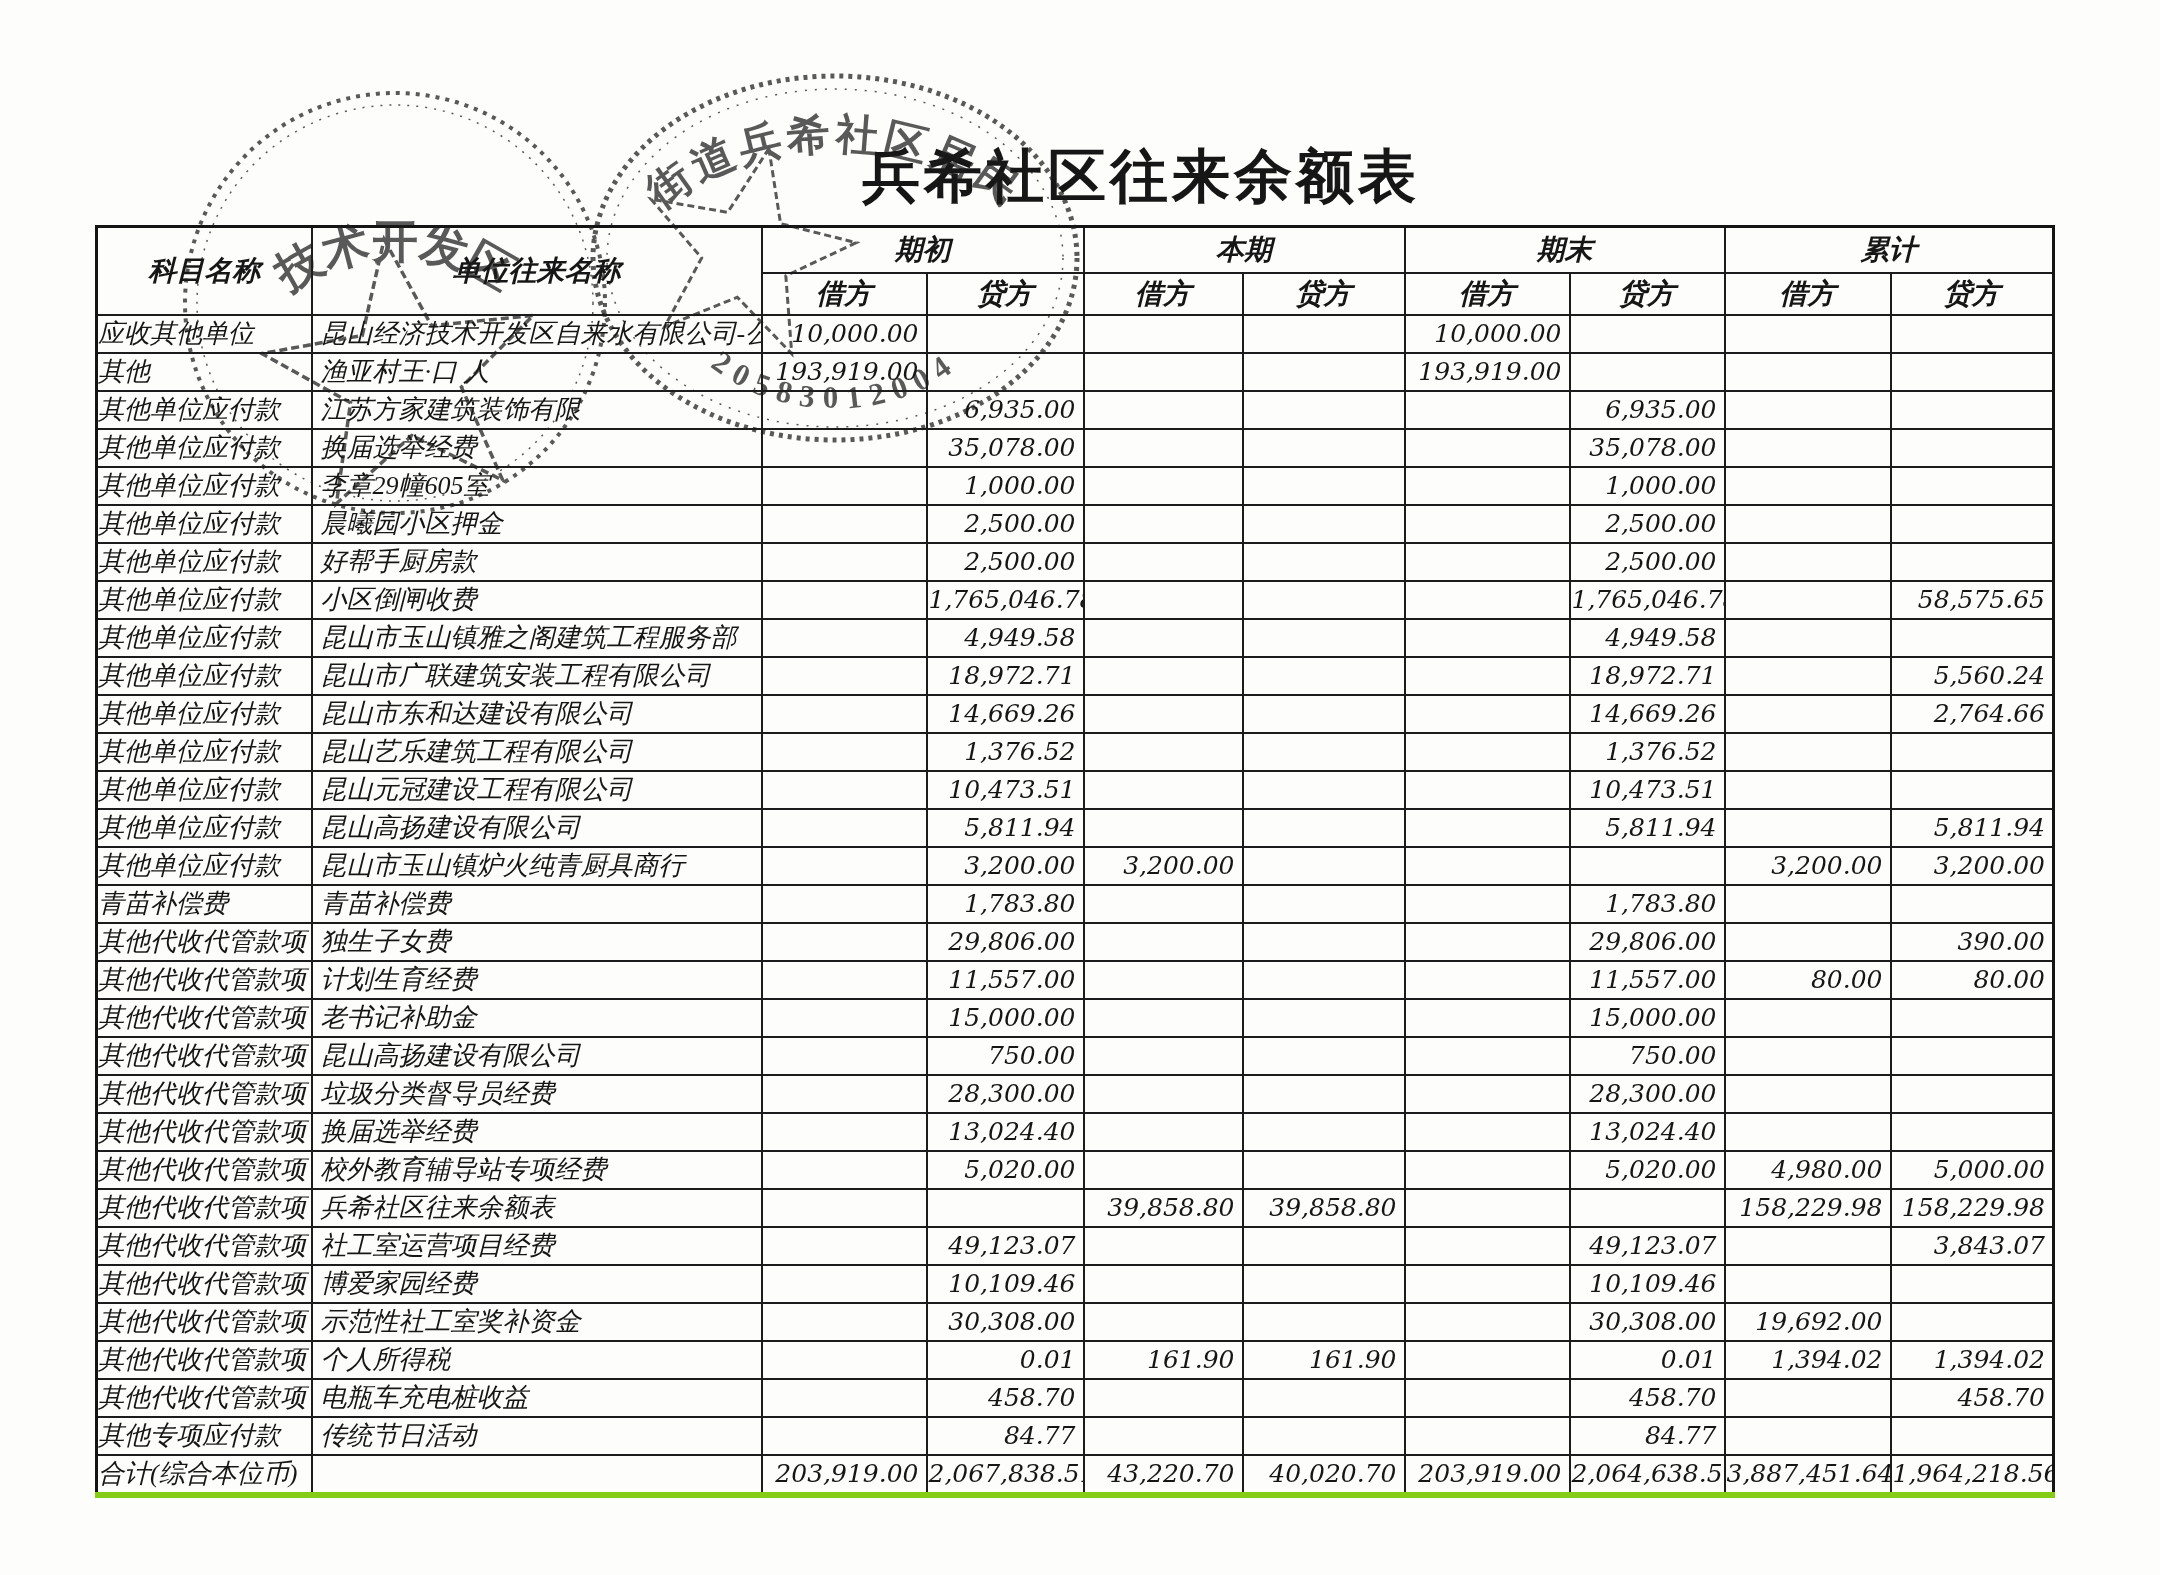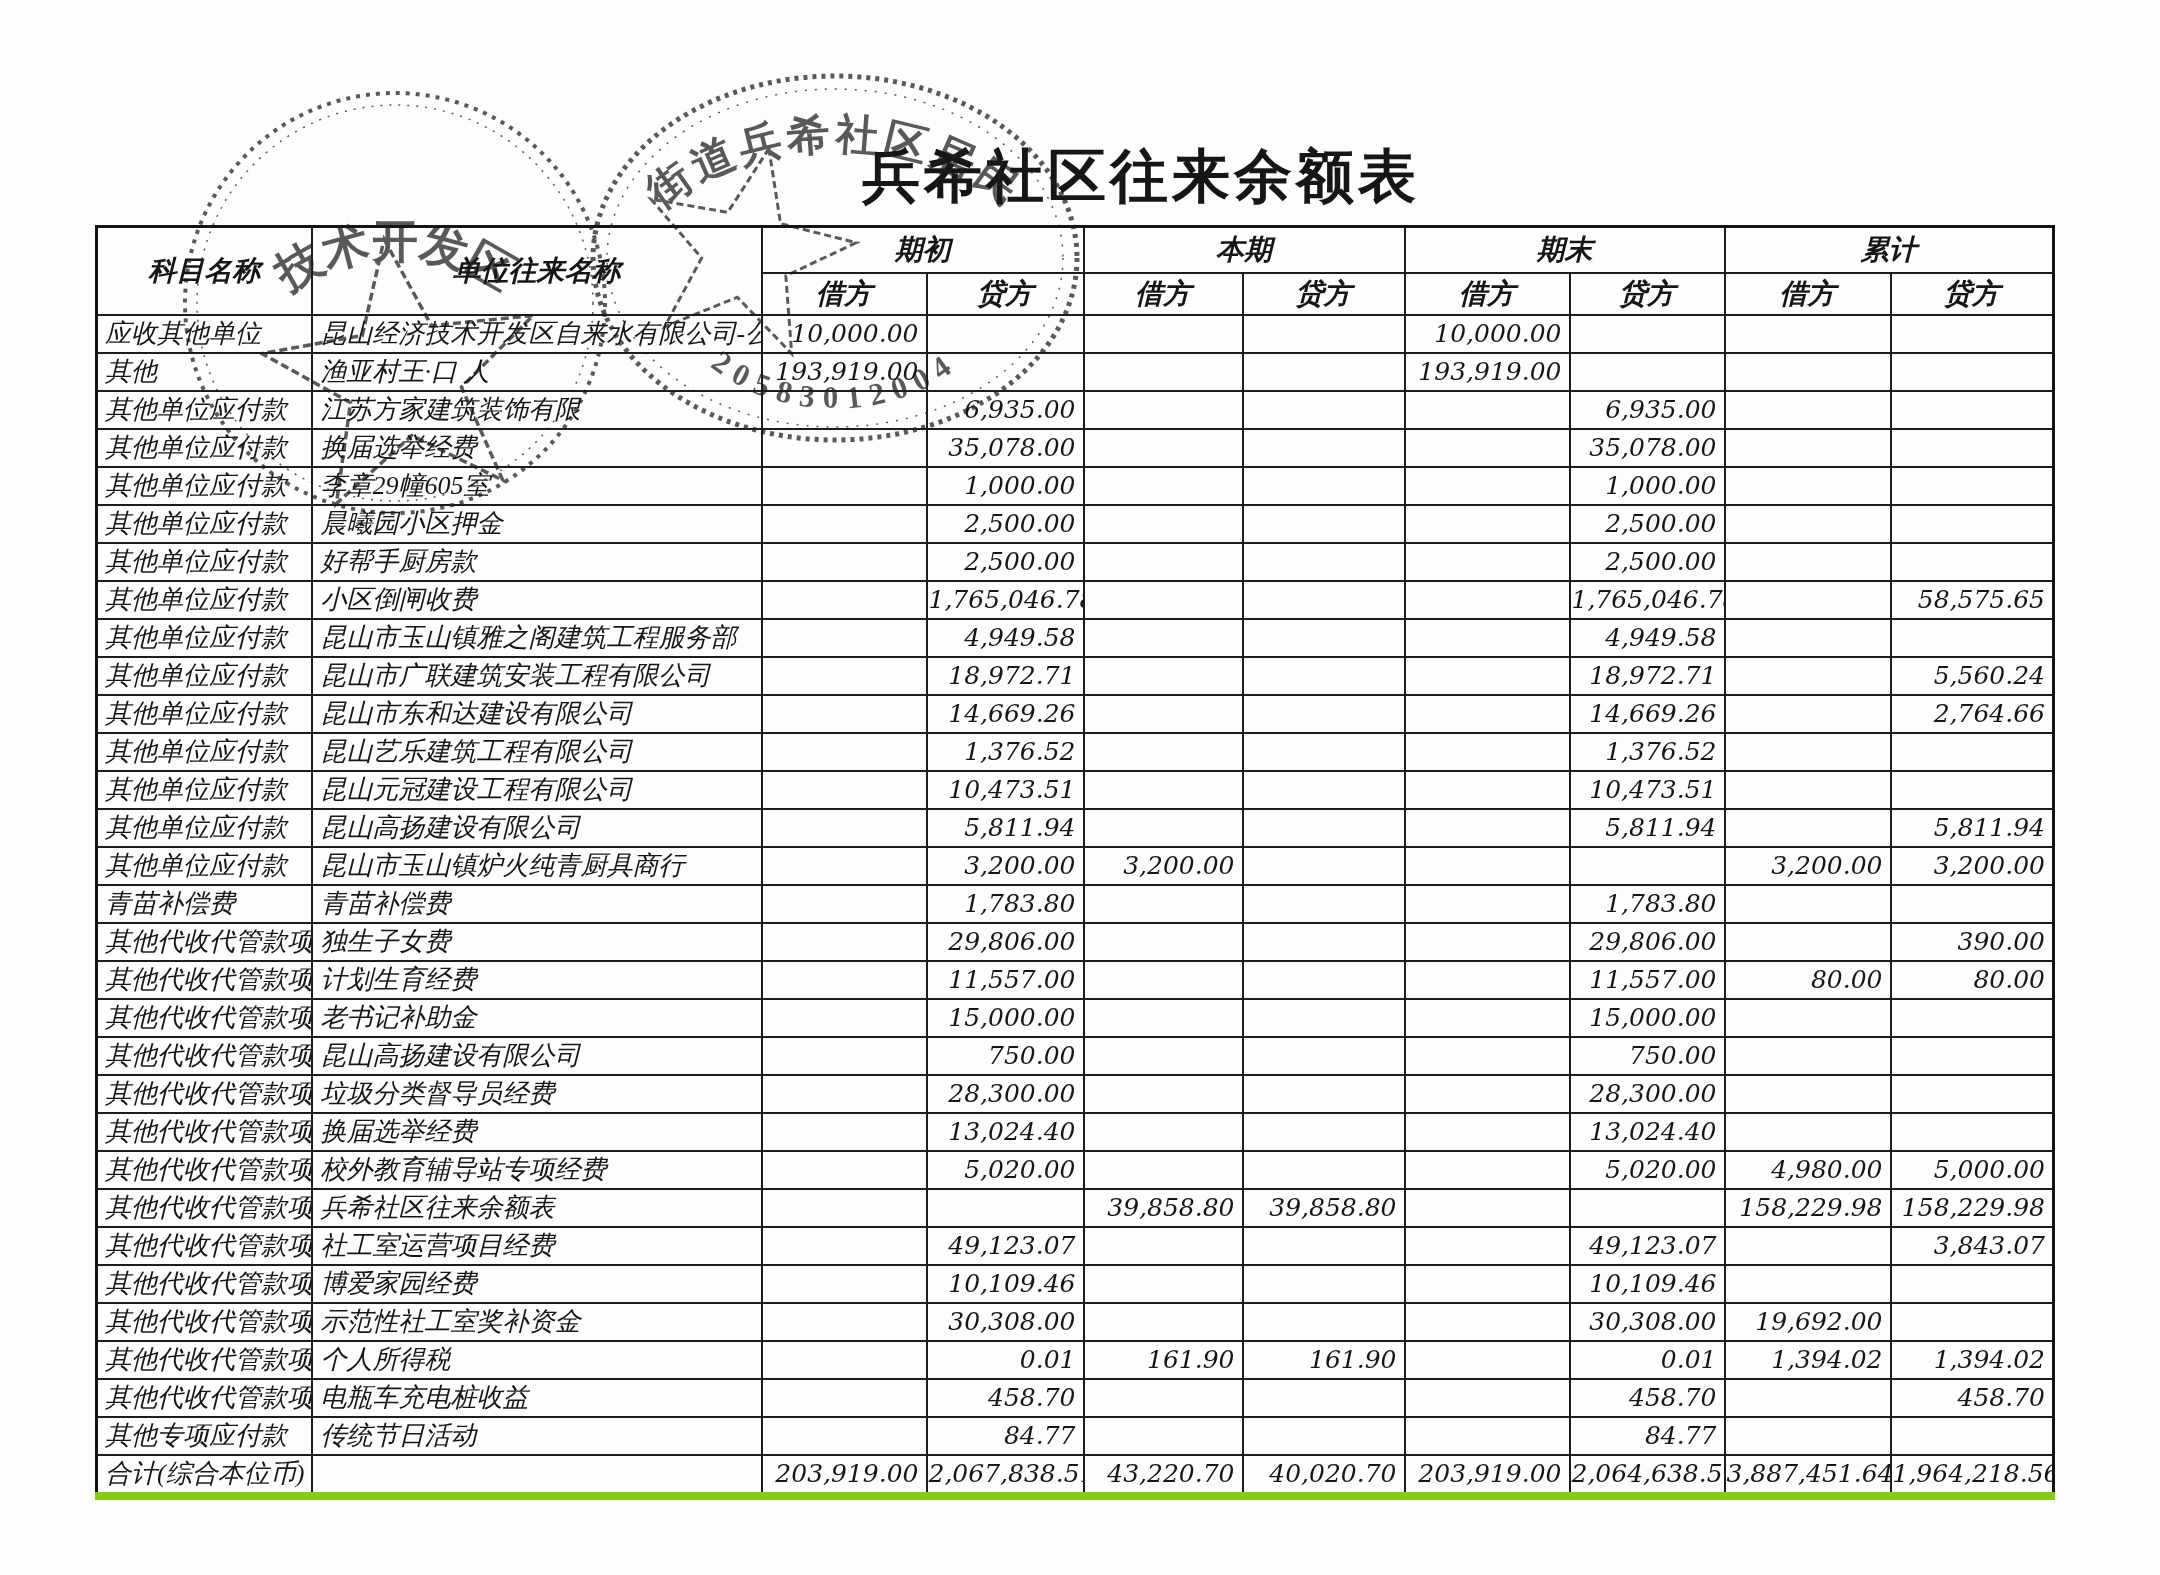--- a/index.html
+++ b/index.html
@@ -21,24 +21,24 @@
     font-style:italic;
   }
   .balance th,.balance td{
     border:2px solid #1c1c1c;
     overflow:hidden;white-space:nowrap;
   }
   .balance thead th{font-weight:bold;text-align:center;font-size:28px;}
   .balance tr.group-row th{height:42px;}
   .balance tr.sub-row th{height:38px;}
   .balance tbody td{height:34px;line-height:34px;}
-  td.c-subj{font-size:26px;text-align:left;padding-left:7px;}
+  td.c-subj{font-size:26px;text-align:left;padding-left:0;}
   td.c-name{font-size:26px;text-align:left;padding-left:8px;}
   td.c-num{font-size:25px;text-align:right;padding-right:7px;font-family:"DejaVu Serif","Liberation Serif",serif;}
-  tr.total-row td{border-bottom:8px solid #84cc16;margin-left:26px;}
+  tr.total-row td{border-bottom:6px solid #84cc16;margin-left:26px;}
   col.c1{width:215px}col.c2{width:450px}
   col.c3{width:165px}col.c4{width:157px}
   col.c5{width:159px}col.c6{width:162px}
   col.c7{width:165px}col.c8{width:155px}
   col.c9{width:166px}col.c10{width:163px}
   .stamp{position:absolute;z-index:4;pointer-events:none;opacity:.72;}
   .stamp text{fill:#1b1b1b;font-family:"Liberation Serif","DejaVu Serif",serif;font-weight:bold;}
   .stamp .ring{fill:none;stroke:#1b1b1b;}
 </style>
 </head>

